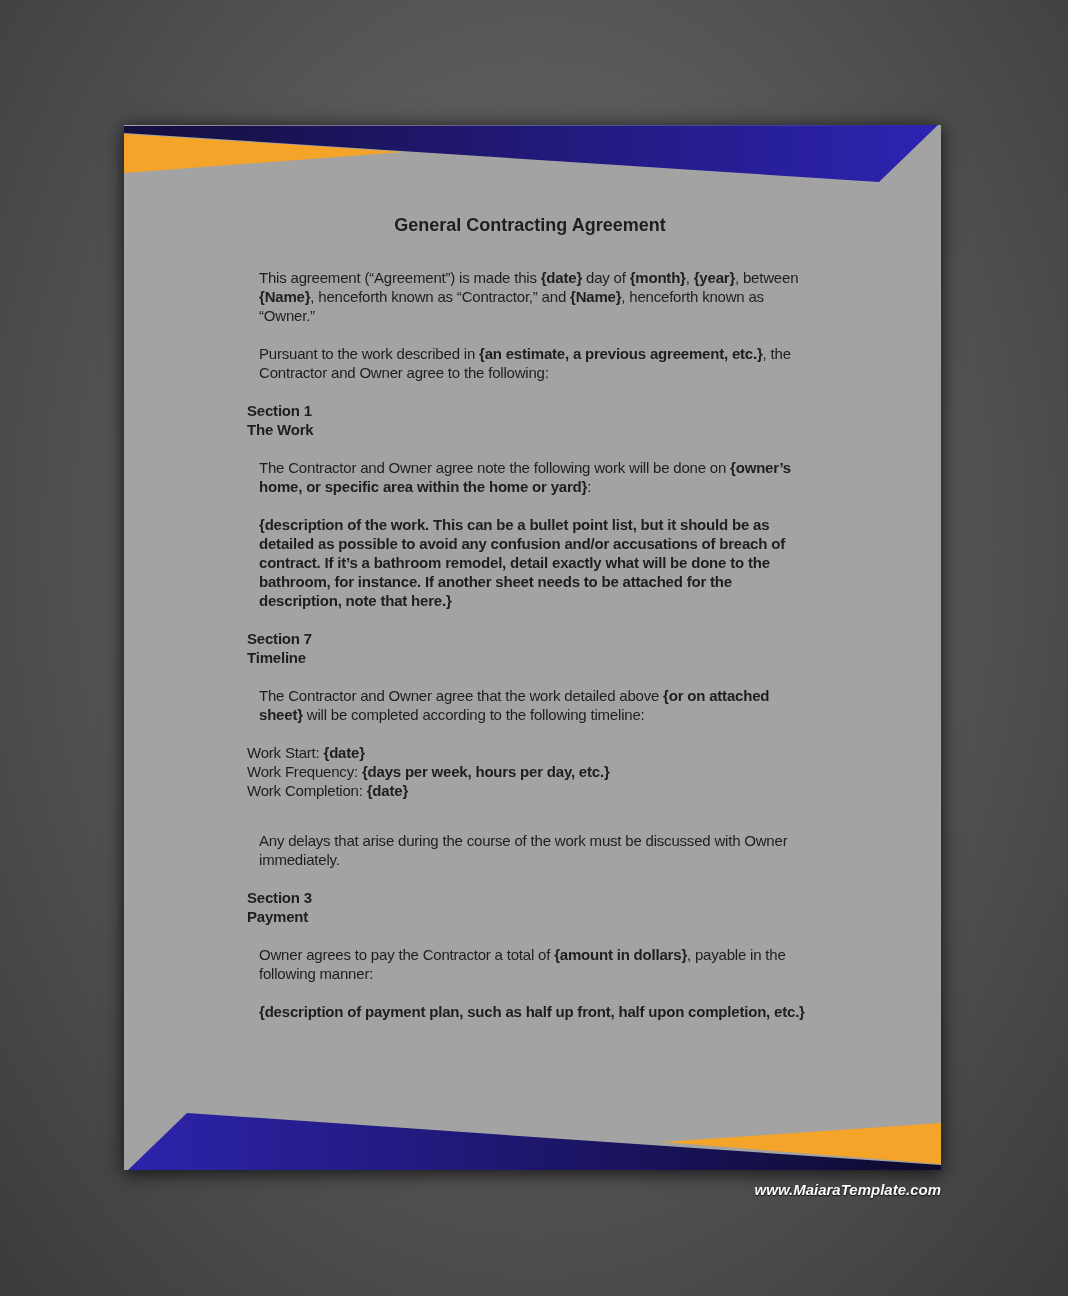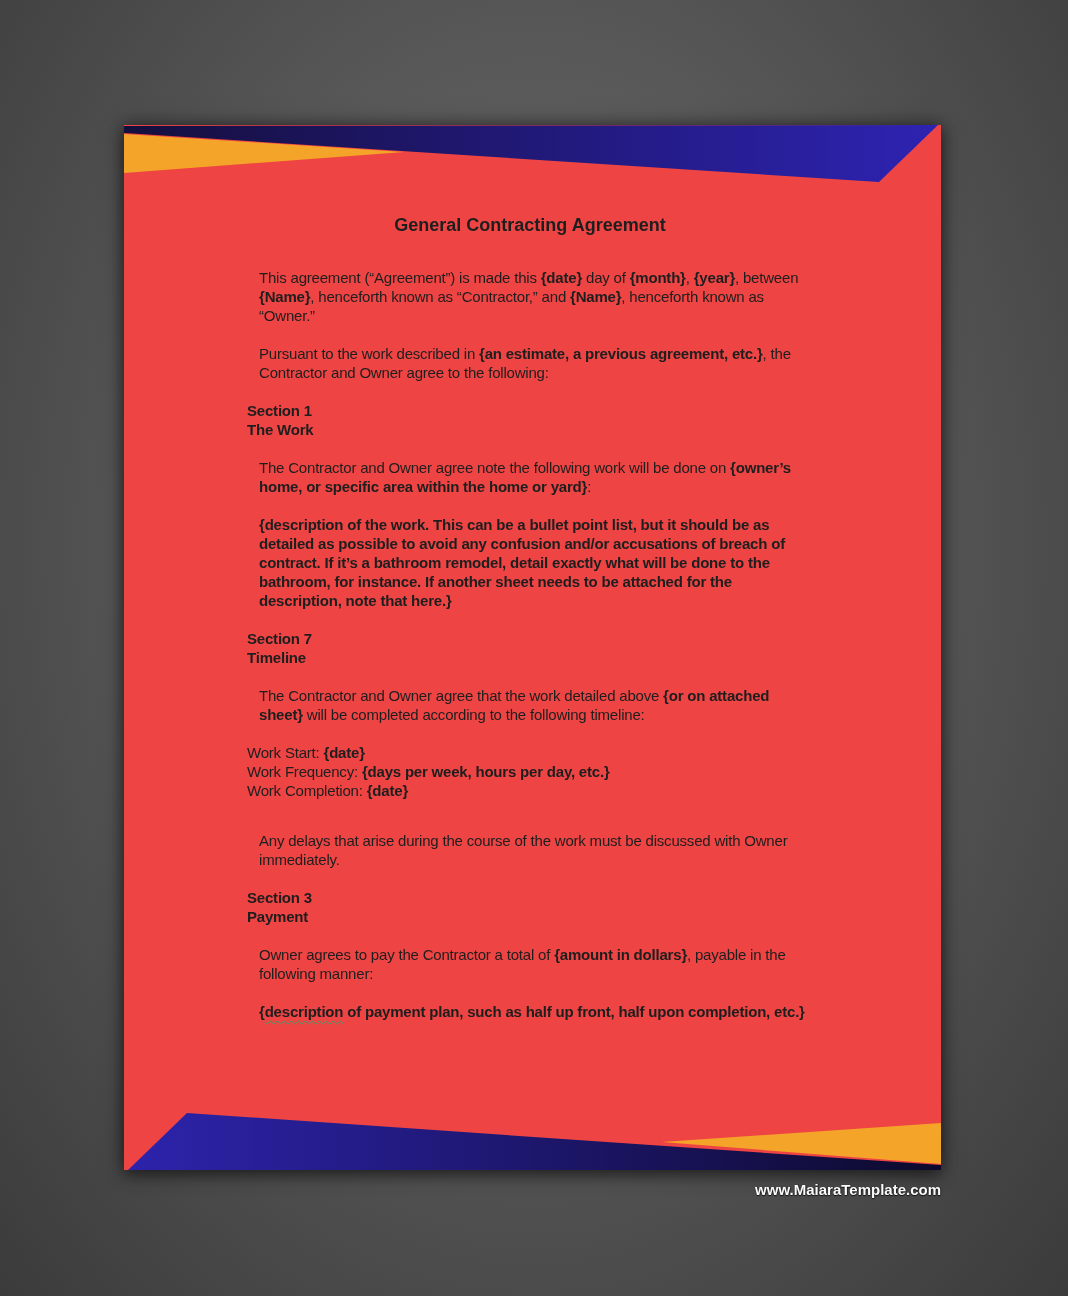--- a/index.html
+++ b/index.html
@@ -3,49 +3,49 @@
 <meta charset="utf-8">
 <style>
   html,body{margin:0;padding:0}
   body{
     width:1068px;height:1296px;position:relative;overflow:hidden;
     background:radial-gradient(ellipse at 50% 42%, #6c6c6c 0%, #595959 45%, #3b3b3b 100%);
     font-family:"Liberation Sans", sans-serif;
   }
   .page{
     position:absolute;left:124px;top:125px;width:817px;height:1045px;
-    background:#ef4444;
+    background:#a3a3a3;
     box-shadow:0 0 18px rgba(0,0,0,.5), 0 6px 14px rgba(0,0,0,.35);
   }
   .decor{position:absolute;left:0;display:block}
   .decor.top{top:0}
   .decor.bottom{bottom:0}
   .content{
     position:absolute;left:123px;top:89px;width:566px;
     color:#1e1e1e;font-size:15px;line-height:19px;letter-spacing:-0.2px;
   }
   .doc-title{
     font-size:18px;line-height:22px;font-weight:bold;text-align:center;
     letter-spacing:0;margin:0 0 32px 0;
   }
   .para{margin:0 0 19px 12px}
   .lines{margin:0 0 31px 0}
   .heading{font-weight:bold;margin:17px 0 19px 0}
   .b{font-weight:bold}
   .wavy{
-    text-decoration:underline;
     text-decoration-style:wavy;
     text-decoration-color:#34A06B;
     text-decoration-thickness:1px;
     text-underline-offset:3px;
   }
   .watermark{
     position:absolute;top:1181px;right:127px;
     font-size:15px;font-weight:bold;color:#fbfbfb;
     text-shadow:0 1px 1px rgba(0,0,0,.75), 1px 0 1px rgba(0,0,0,.45);
+    font-style:italic;
   }
 </style>
 </head>
 <body>
 
 <div class="page">
 
   <svg class="decor top" width="817" height="70" viewBox="0 0 817 70" aria-hidden="true">
     <defs>
       <linearGradient id="gTopBlue" x1="0" y1="0" x2="1" y2="0">

